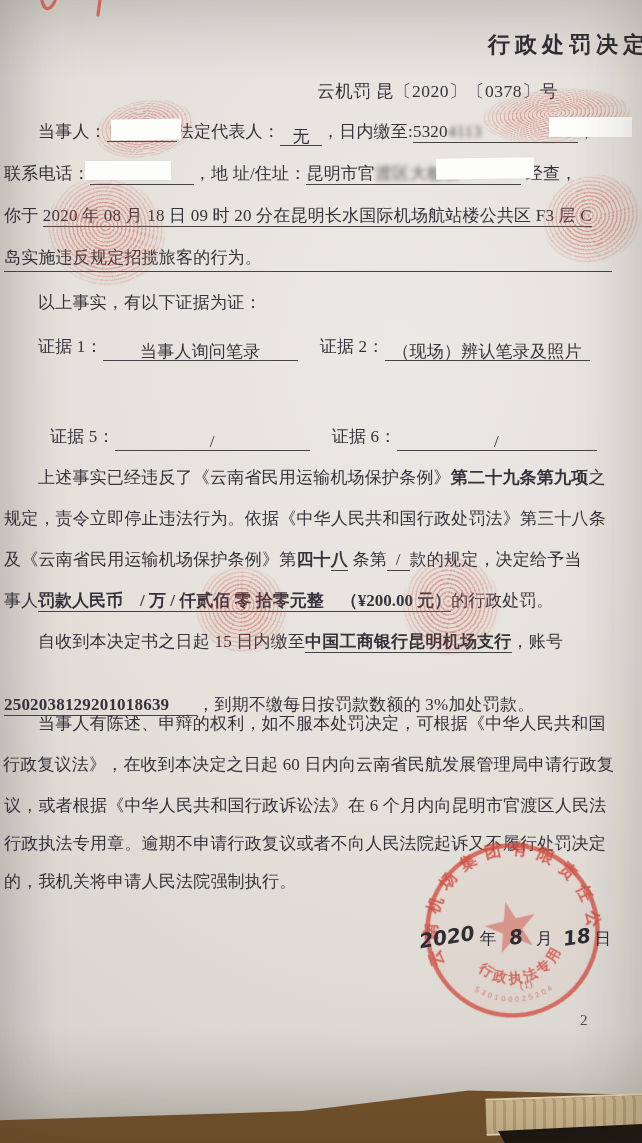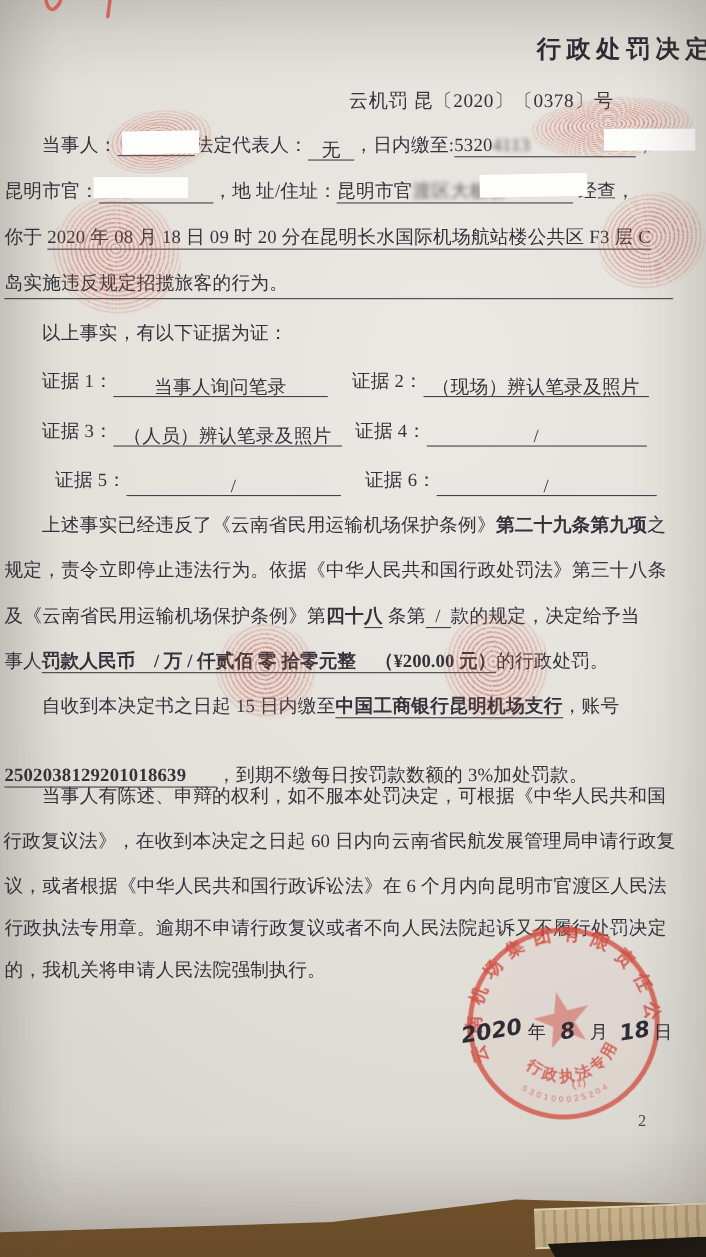--- a/index.html
+++ b/index.html
@@ -61,30 +61,29 @@
   <svg class="penmarks" width="120" height="18" viewBox="0 0 120 18">
     <path d="M8 1 C 11 13, 17 9, 21 1" stroke="#e0584c" stroke-width="3.2" fill="none" stroke-linecap="round" opacity=".85"></path>
     <path d="M66 0 L64 15" stroke="#e0584c" stroke-width="3.2" fill="none" stroke-linecap="round" opacity=".85"></path>
   </svg>
 
   <div class="title">行政处罚决定书</div>
   <div class="docno">云机罚 昆〔2020〕〔0378〕号</div>
 
   <div class="line" style="left:38px;top:119px"><span>当事人：</span><span class="blank" style="width:70px"></span><span>法定代表人：</span><span class="blank" style="width:42px">无</span><span>，日内缴至:</span><span class="u"><span>5320</span><span class="blur1">4113</span><span class="blank" style="width:96px;border-bottom:none"></span></span><span>，</span></div>
 
-  <div class="line" style="left:4px;top:161px"><span>昆明市官：</span><span class="u"><span> 13</span><span class="blank" style="width:82px;border-bottom:none"></span></span><span>，地 址/住址：</span><span class="u"><span>昆明市官</span><span class="blur1">渡区大板桥</span><span class="blank" style="width:60px;border-bottom:none"></span></span><span> 经查，</span></div>
+  <div class="line" style="left:4px;top:161px"><span>联系电话：</span><span class="u"><span> 13</span><span class="blank" style="width:82px;border-bottom:none"></span></span><span>，地 址/住址：</span><span class="u"><span>昆明市官</span><span class="blur1">渡区大板桥</span><span class="blank" style="width:60px;border-bottom:none"></span></span><span> 经查，</span></div>
 
   <div class="line" style="left:4px;top:203px"><span>你于 </span><span class="u">2020 年 08 月 18 日 09 时 20 分在昆明长水国际机场航站楼公共区 F3 层 C</span></div>
   <div class="line" style="left:4px;top:245px;width:610px"><span class="u" style="display:inline-block;width:608px">岛实施违反规定招揽旅客的行为。</span></div>
 
   <div class="line" style="left:38px;top:290px">以上事实，有以下证据为证：</div>
 
   <div class="line" style="left:38px;top:334px"><span class="ev-group"><span>证据 1：</span><span class="blank" style="width:195px">当事人询问笔录</span></span><span class="ev-group" style="margin-left:22px"><span>证据 2：</span><span class="blank" style="width:205px">（现场）辨认笔录及照片</span></span></div>
 
-  <div class="line" style="left:38px;top:379px"><span class="ev-group"><span>证据 3：</span><span class="blank" style="width:208px">（人员）辨认笔录及照片</span></span><span class="ev-group" style="margin-left:12px"><span>证据 4：</span><span class="blank" style="width:200px">/</span></span></div>
 
   <div class="line" style="left:50px;top:424px"><span class="ev-group"><span>证据 5：</span><span class="blank" style="width:195px">/</span></span><span class="ev-group" style="margin-left:22px"><span>证据 6：</span><span class="blank" style="width:200px">/</span></span></div>
 
   <div class="line" style="left:38px;top:465px"><span>上述事实已经违反了《云南省民用运输机场保护条例》</span><span class="b">第二十九条第九项</span><span>之</span></div>
   <div class="line" style="left:4px;top:506px">规定，责令立即停止违法行为。依据《中华人民共和国行政处罚法》第三十八条</div>
   <div class="line" style="left:4px;top:547px"><span>及《云南省民用运输机场保护条例》第</span><span class="b">四十</span><span class="b u">八</span><span> 条第</span><span class="u">  /  </span><span>款的规定，决定给予当</span></div>
   <div class="line" style="left:4px;top:588px;letter-spacing:0"><span>事人</span><span class="b u">罚款人民币　/ 万 / 仟贰佰 零 拾零元整　（¥200.00 元）</span><span>的行政处罚。</span></div>
 
   <div class="line" style="left:38px;top:629px"><span>自收到本决定书之日起 15 日内缴至</span><span class="b u">中国工商银行昆明机场支行</span><span>，账号</span></div>
   <div class="line" style="left:4px;top:692px"><span class="b u"><span>2502038129201018639</span><span class="blank" style="width:28px;border-bottom:none"></span></span><span>，到期不缴每日按罚款数额的 3%加处罚款。</span></div>

